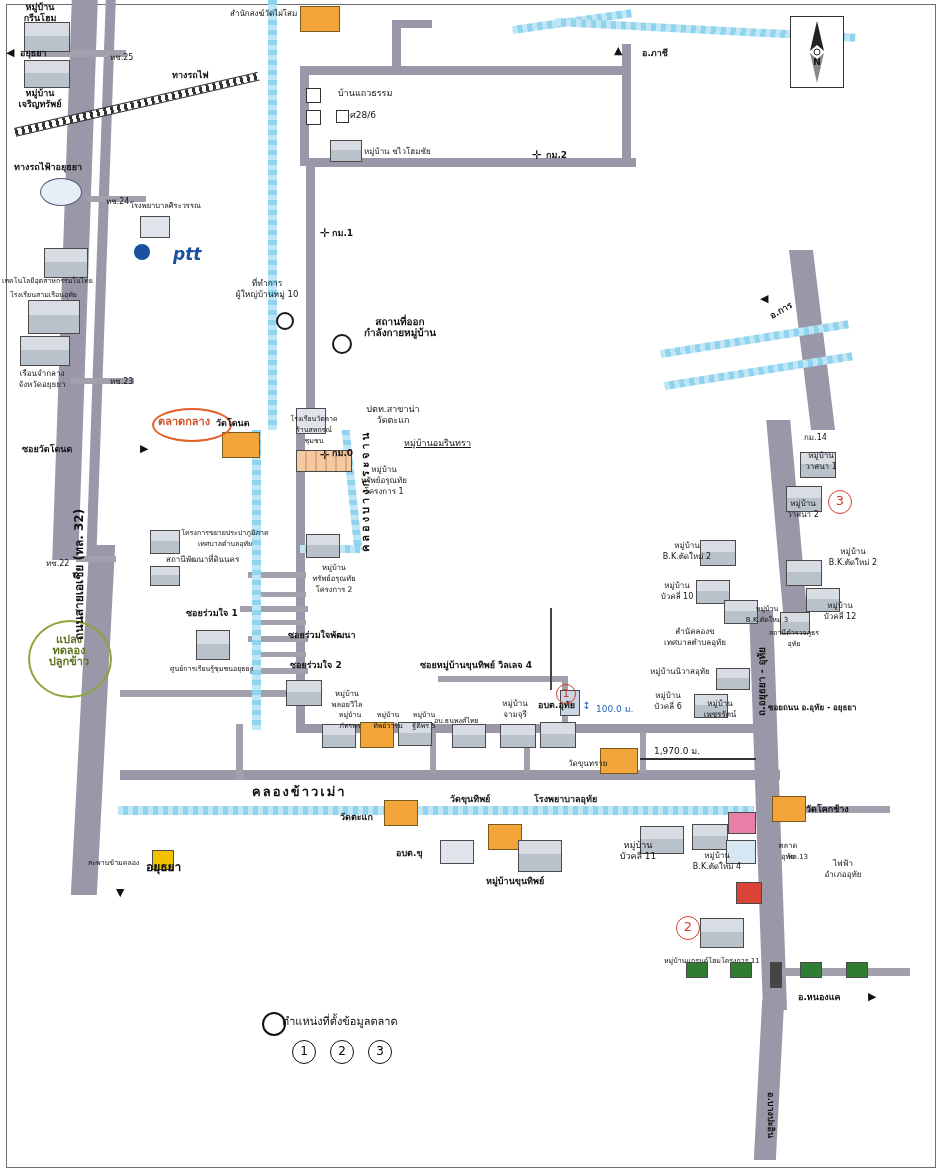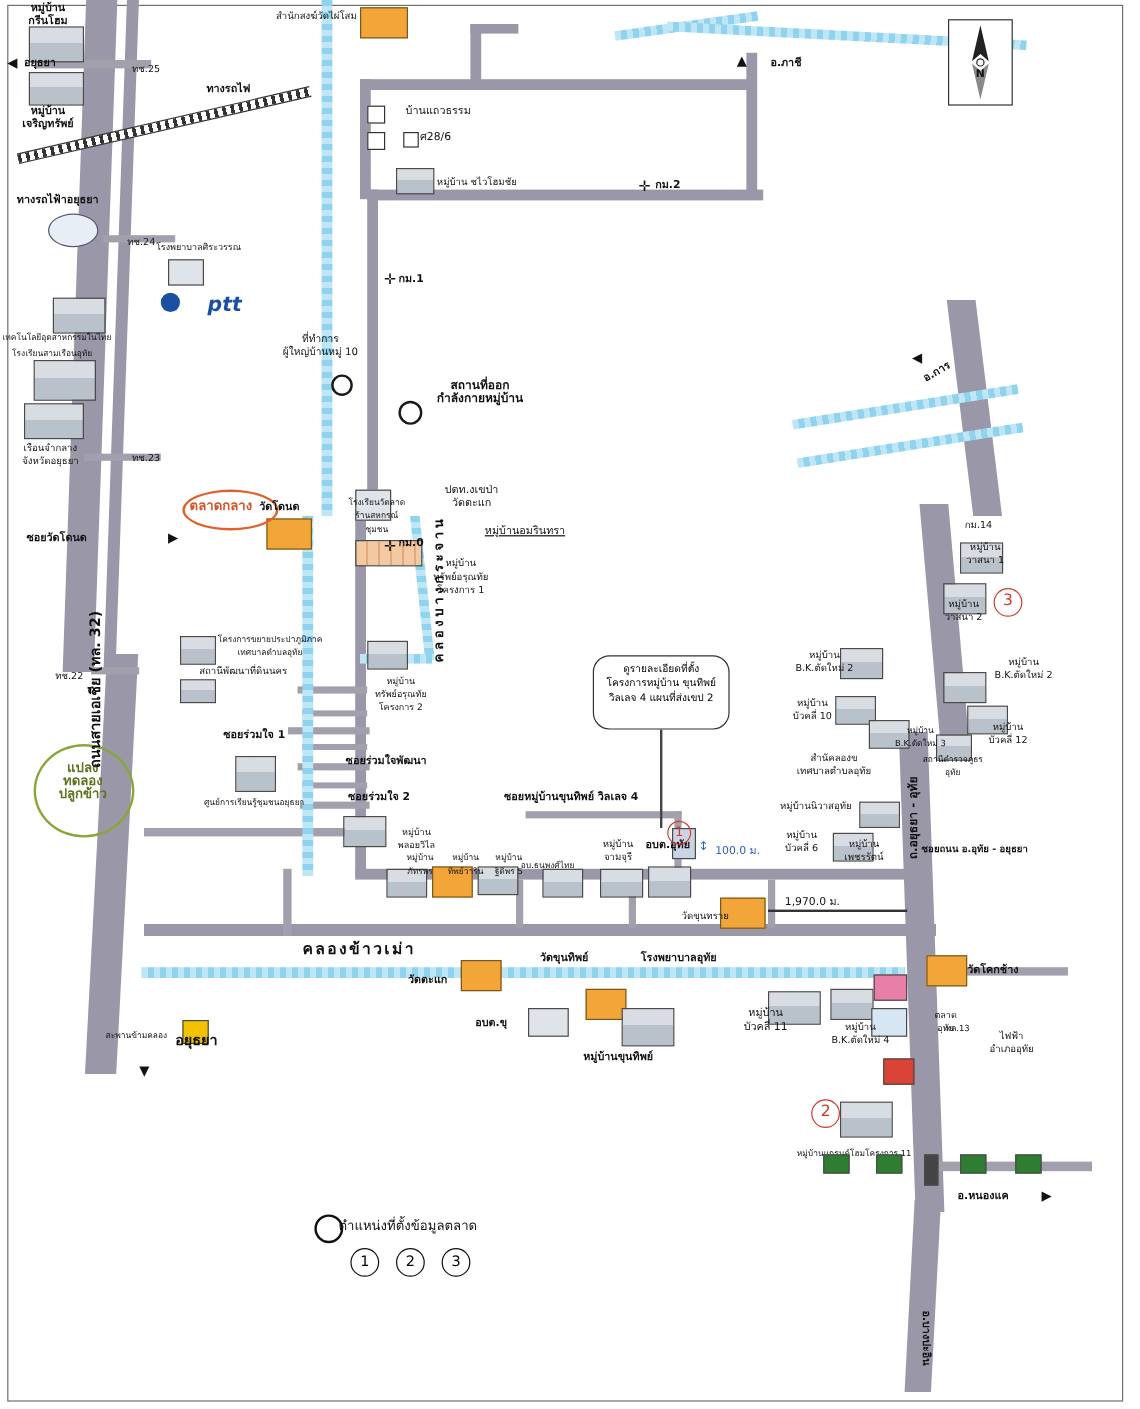--- a/index.html
+++ b/index.html
@@ -196,21 +196,21 @@
   <div class="lbl b" style="left:332px;top:228px;">กม.1</div>
   <div class="lbl w" style="left:224px;top:278px;width:86px;white-space:pre-line;font-size:8.5px;">ที่ทำการ
 ผู้ใหญ่บ้านหมู่ 10</div>
   <div class="lbl w b" style="left:350px;top:316px;width:100px;white-space:pre-line;font-size:10px;">สถานที่ออก
 กำลังกายหมู่บ้าน</div>
   <div class="lbl b" style="left:158px;top:416px;color:#d2552a;font-size:11px;">ตลาดกลาง</div>
   <div class="lbl b" style="left:22px;top:444px;">ซอยวัดโดนด</div>
   <div class="lbl b" style="left:216px;top:418px;">วัดโดนด</div>
   <div class="lbl w" style="left:288px;top:414px;width:52px;white-space:pre-line;font-size:7px;">โรงเรียนวัตลาด
 ร้านสหกรณ์ชุมชน</div>
-  <div class="lbl w" style="left:358px;top:404px;width:70px;white-space:pre-line;font-size:9px;">ปตท.งเขป่า
+  <div class="lbl w" style="left:358px;top:404px;width:70px;white-space:pre-line;font-size:9px;">ปตท.สาขาน่า
 วัดตะแก</div>
   <div class="lbl" style="left:356px;top:438px;font-size:9px;text-decoration:underline;margin-left:48px;">หมู่บ้านอมรินทรา</div>
   <div class="lbl b" style="left:332px;top:448px;">กม.0</div>
   <div class="lbl w" style="left:354px;top:464px;width:60px;white-space:pre-line;font-size:8px;">หมู่บ้าน
 ทรัพย์อรุณทัย
 โครงการ 1</div>
   <div class="lbl w" style="left:306px;top:562px;width:56px;white-space:pre-line;font-size:7.5px;">หมู่บ้าน
 ทรัพย์อรุณทัย
 โครงการ 2</div>
   <div class="lbl w" style="left:180px;top:528px;width:90px;white-space:pre-line;font-size:7px;">โครงการขยายประปาภูมิภาค
@@ -295,25 +295,20 @@
   <div class="arrow" style="left:614px;top:44px;">▲</div>
   <div class="arrow" style="left:760px;top:292px;">◀</div>
   <div class="arrow" style="left:116px;top:886px;">▼</div>
   <div class="arrow" style="left:140px;top:442px;">▶</div>
 
   <div class="blue-arrow" style="left:582px;top:700px;">↕</div>
   <div class="dim" style="left:596px;top:702px;color:#2a63b8;">100.0 ม.</div>
   <div class="dim" style="left:654px;top:744px;">1,970.0 ม.</div>
   <div class="road thin" style="left:640px;top:758px;width:116px;height:2px;background:#333;"></div>
 
-  <div class="callout" style="left:494px;top:546px;width:114px;height:62px;">
-    <span style="white-space:pre-line;">ดูรายละเอียดที่ตั้ง
-โครงการหมู่บ้าน ขุนทิพย์
-วิลเลจ 4 แผนที่ส่งเขป 2</span>
-  </div>
   <div class="road thin" style="left:550px;top:608px;width:2px;height:82px;background:#444;"></div>
 
   <div class="num-circ" style="left:556px;top:684px;width:18px;height:18px;border-color:#d23b2c;color:#d23b2c;">
     <span>1</span>
   </div>
   <div class="num-circ" style="left:676px;top:916px;width:22px;height:22px;border-color:#d23b2c;color:#d23b2c;line-height:20px;font-size:13px;">
     <span>2</span>
   </div>
   <div class="num-circ" style="left:828px;top:490px;width:22px;height:22px;border-color:#d23b2c;color:#d23b2c;line-height:20px;font-size:13px;">
     <span>3</span>

